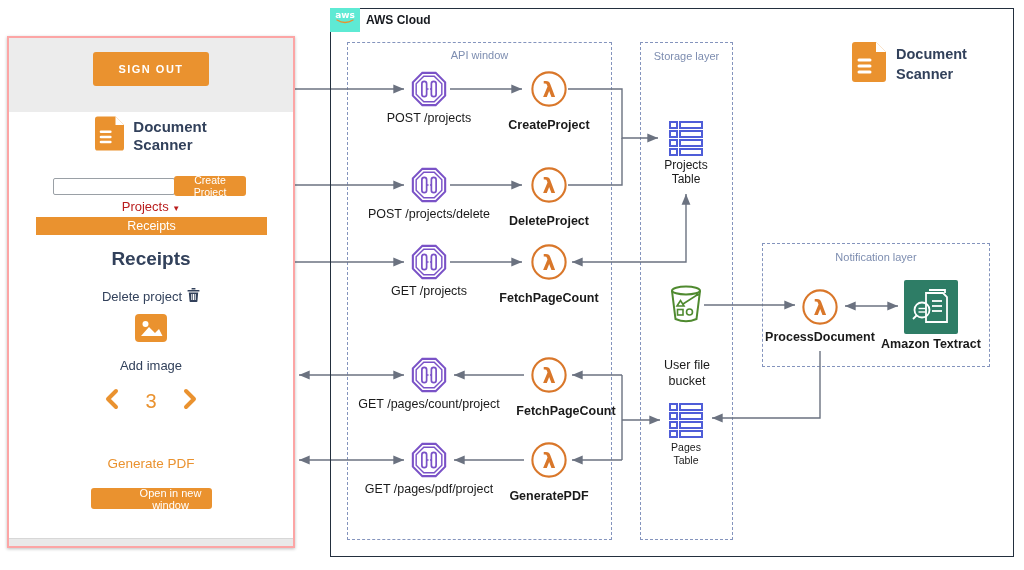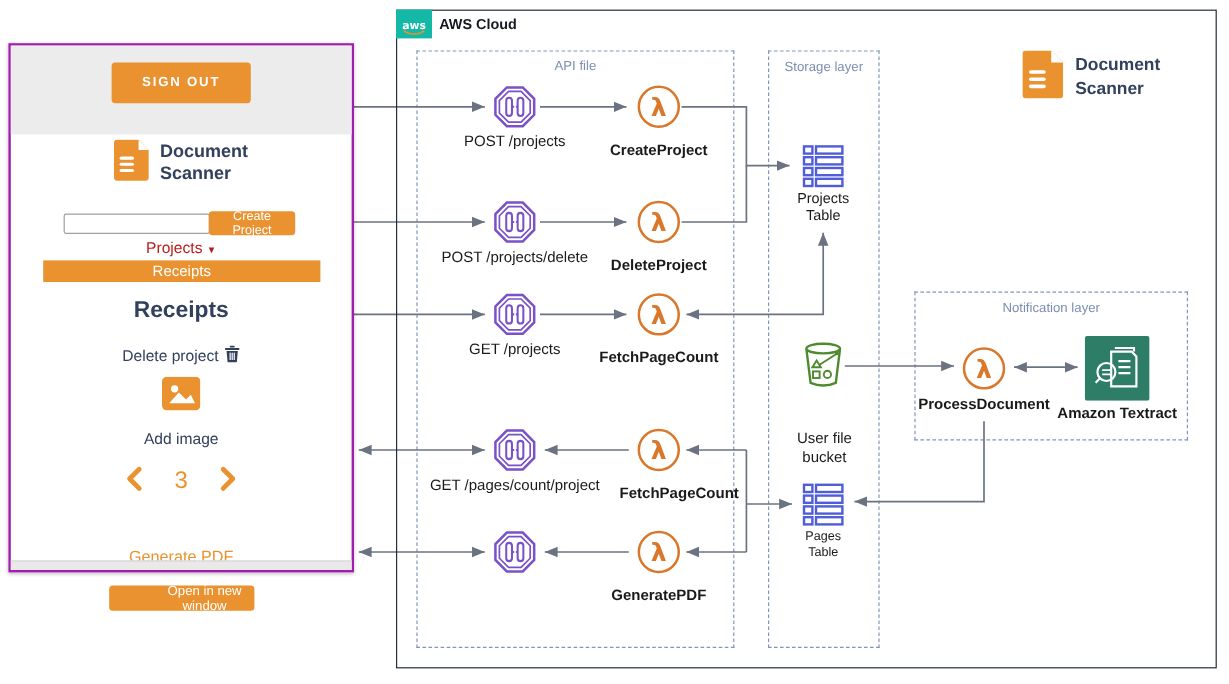--- a/index.html
+++ b/index.html
@@ -1,21 +1,21 @@
 <!DOCTYPE html>
 <html><head>
 <meta charset="utf-8">
 <style>
   html,body{margin:0;padding:0;background:#fff;}
   body{font-family:"Liberation Sans", sans-serif;}
   #canvas{position:relative;width:1024px;height:570px;background:#fff;overflow:hidden;}
   .abs{position:absolute;}
   .center{text-align:center;}
   
-  #app-panel{left:7px;top:36px;width:288px;height:441px;border:2px solid #a21caf;background:#fff;box-sizing:border-box;box-shadow:0 1px 3px rgba(0,0,0,.25);}
+  #app-panel{left:7px;top:36px;width:288px;height:512px;border:2px solid #fca5a5;background:#fff;box-sizing:border-box;box-shadow:0 1px 3px rgba(0,0,0,.25);}
   #app-header{left:0;right:0;top:0;height:74px;background:#ECECEC;}
   .btn-orange{background:#EA922F;color:#fff;border:none;display:flex;align-items:center;justify-content:center;border-radius:3px;cursor:pointer;font-family:"Liberation Sans",sans-serif;}
   #signout{left:84px;top:14px;width:116px;height:34px;font-size:11px;font-weight:bold;letter-spacing:1.5px;}
   .navy{color:#32415B;}
   .orange-text{color:#EA922F;}
   #app-logo{left:0;right:0;top:78px;display:flex;justify-content:center;align-items:center;gap:9px;}
   #app-logo .brand{font-size:15px;font-weight:bold;line-height:18px;}
   #project-input{left:44px;top:140px;width:112px;height:15px;border:1px solid #9aa0a6;border-radius:2px;font-size:12px;padding:0 4px;}
   #create-project{left:165px;top:138px;width:72px;height:20px;font-size:10.5px;}
   #projects-dd{left:0;right:0;top:161px;font-size:13px;color:#b91c1c;cursor:pointer;}
@@ -25,21 +25,21 @@
   #img-icon-wrap{left:0;right:0;top:276px;display:flex;justify-content:center;}
   #add-image{left:0;right:0;top:320px;font-size:13px;}
   #pager{left:0;right:0;top:349px;display:flex;justify-content:center;align-items:center;gap:24px;}
   #page-num{font-size:20px;color:#EA922F;}
   #upload{left:0;right:0;top:389px;font-size:13.5px;cursor:pointer;}
   #generate-pdf{left:0;right:0;top:418px;font-size:13.5px;cursor:pointer;}
   #open-window{left:82px;top:450px;width:121px;height:21px;font-size:11px;padding-left:44px;}
   #app-footer{left:0;right:0;bottom:0;height:7px;background:#E9E9E9;border-top:1px solid #d7d7d7;}
   
   #aws-box{left:330px;top:8px;width:684px;height:549px;border:1.6px solid #232F3E;box-sizing:border-box;}
-  #aws-logo{left:330px;top:8px;width:30px;height:24px;background:#14b8a6;display:flex;align-items:flex-end;justify-content:center;}
+  #aws-logo{left:330px;top:8px;width:30px;height:24px;background:#5eead4;display:flex;align-items:flex-start;justify-content:center;}
   #aws-cloud-label{left:366px;top:13px;font-size:12px;font-weight:600;color:#16191F;}
   .layer-box{border:1.4px dashed #8494bd;box-sizing:border-box;}
   .layer-label{font-size:11px;color:#7d8db0;}
   #api-layer{left:347px;top:42px;width:265px;height:498px;}
   #api-layer-label{left:347px;top:49px;width:265px;}
   #storage-layer{left:640px;top:42px;width:93px;height:498px;}
   #storage-layer-label{left:640px;top:50px;width:93px;}
   #notif-layer{left:762px;top:243px;width:228px;height:124px;}
   #notif-layer-label{left:762px;top:251px;width:228px;}
   .diag-label{font-size:12.5px;color:#1a1a1a;font-weight:500;}
@@ -99,21 +99,21 @@
 
   <div class="abs" id="aws-box"></div>
   <div class="abs" id="aws-logo">
     <svg width="24" height="18" viewBox="0 0 24 18" class="icon">
       <text x="12" y="10" text-anchor="middle" font-size="9" font-weight="bold" fill="#fff" font-family="DejaVu Sans, sans-serif">aws</text>
       <path d="M4,12 Q12,17 20,12" stroke="#E9912E" stroke-width="1.4" fill="none" stroke-linecap="round"></path>
     </svg>
   </div>
   <div class="abs" id="aws-cloud-label">AWS Cloud</div>
 
-  <div class="abs layer-label center" id="api-layer-label">API file</div>
+  <div class="abs layer-label center" id="api-layer-label">API window</div>
   <div class="abs layer-label center" id="storage-layer-label">Storage layer</div>
   <div class="abs layer-label center" id="notif-layer-label">Notification layer</div>
 
   <span class="abs icon" style="left:410px;top:70px;">
     <svg width="38" height="38" viewBox="0 0 40 40">
         <polygon points="13,3 27,3 37,13 37,27 27,37 13,37 3,27 3,13" fill="#fff" stroke="#7A52C7" stroke-width="2.2"></polygon>
         <polygon points="14.5,6.5 25.5,6.5 33.5,14.5 33.5,25.5 25.5,33.5 14.5,33.5 6.5,25.5 6.5,14.5" fill="none" stroke="#7A52C7" stroke-width="1.5"></polygon>
         <rect x="12.5" y="12" width="5" height="16" rx="2.5" fill="none" stroke="#7A52C7" stroke-width="1.8"></rect>
         <rect x="22.5" y="12" width="5" height="16" rx="2.5" fill="none" stroke="#7A52C7" stroke-width="1.8"></rect>
         <line x1="17.5" y1="20" x2="22.5" y2="20" stroke="#7A52C7" stroke-width="1.8" stroke-dasharray="2 1.5"></line>
@@ -184,20 +184,21 @@
 
   <span class="abs icon" style="left:410px;top:441px;">
     <svg width="38" height="38" viewBox="0 0 40 40">
         <polygon points="13,3 27,3 37,13 37,27 27,37 13,37 3,27 3,13" fill="#fff" stroke="#7A52C7" stroke-width="2.2"></polygon>
         <polygon points="14.5,6.5 25.5,6.5 33.5,14.5 33.5,25.5 25.5,33.5 14.5,33.5 6.5,25.5 6.5,14.5" fill="none" stroke="#7A52C7" stroke-width="1.5"></polygon>
         <rect x="12.5" y="12" width="5" height="16" rx="2.5" fill="none" stroke="#7A52C7" stroke-width="1.8"></rect>
         <rect x="22.5" y="12" width="5" height="16" rx="2.5" fill="none" stroke="#7A52C7" stroke-width="1.8"></rect>
         <line x1="17.5" y1="20" x2="22.5" y2="20" stroke="#7A52C7" stroke-width="1.8" stroke-dasharray="2 1.5"></line>
       </svg>
   </span>
+  <div class="abs diag-label center" style="left:329px;top:482px;width:200px;">GET /pages/pdf/project</div>
   <span class="abs icon" style="left:530px;top:441px;">
     <svg width="38" height="38" viewBox="0 0 40 40">
         <circle cx="20" cy="20" r="17.5" fill="#fff" stroke="#D9772A" stroke-width="2.2"></circle>
         <text x="20" y="28" text-anchor="middle" font-size="22" font-weight="bold" fill="#D9772A" font-family="DejaVu Sans, sans-serif">λ</text>
       </svg>
   </span>
   <div class="abs fn-label center" style="left:469px;top:489px;width:160px;">GeneratePDF</div>
 
   <span class="abs icon" style="left:668px;top:119px;">
     <svg width="36" height="38" viewBox="0 0 36 38">

